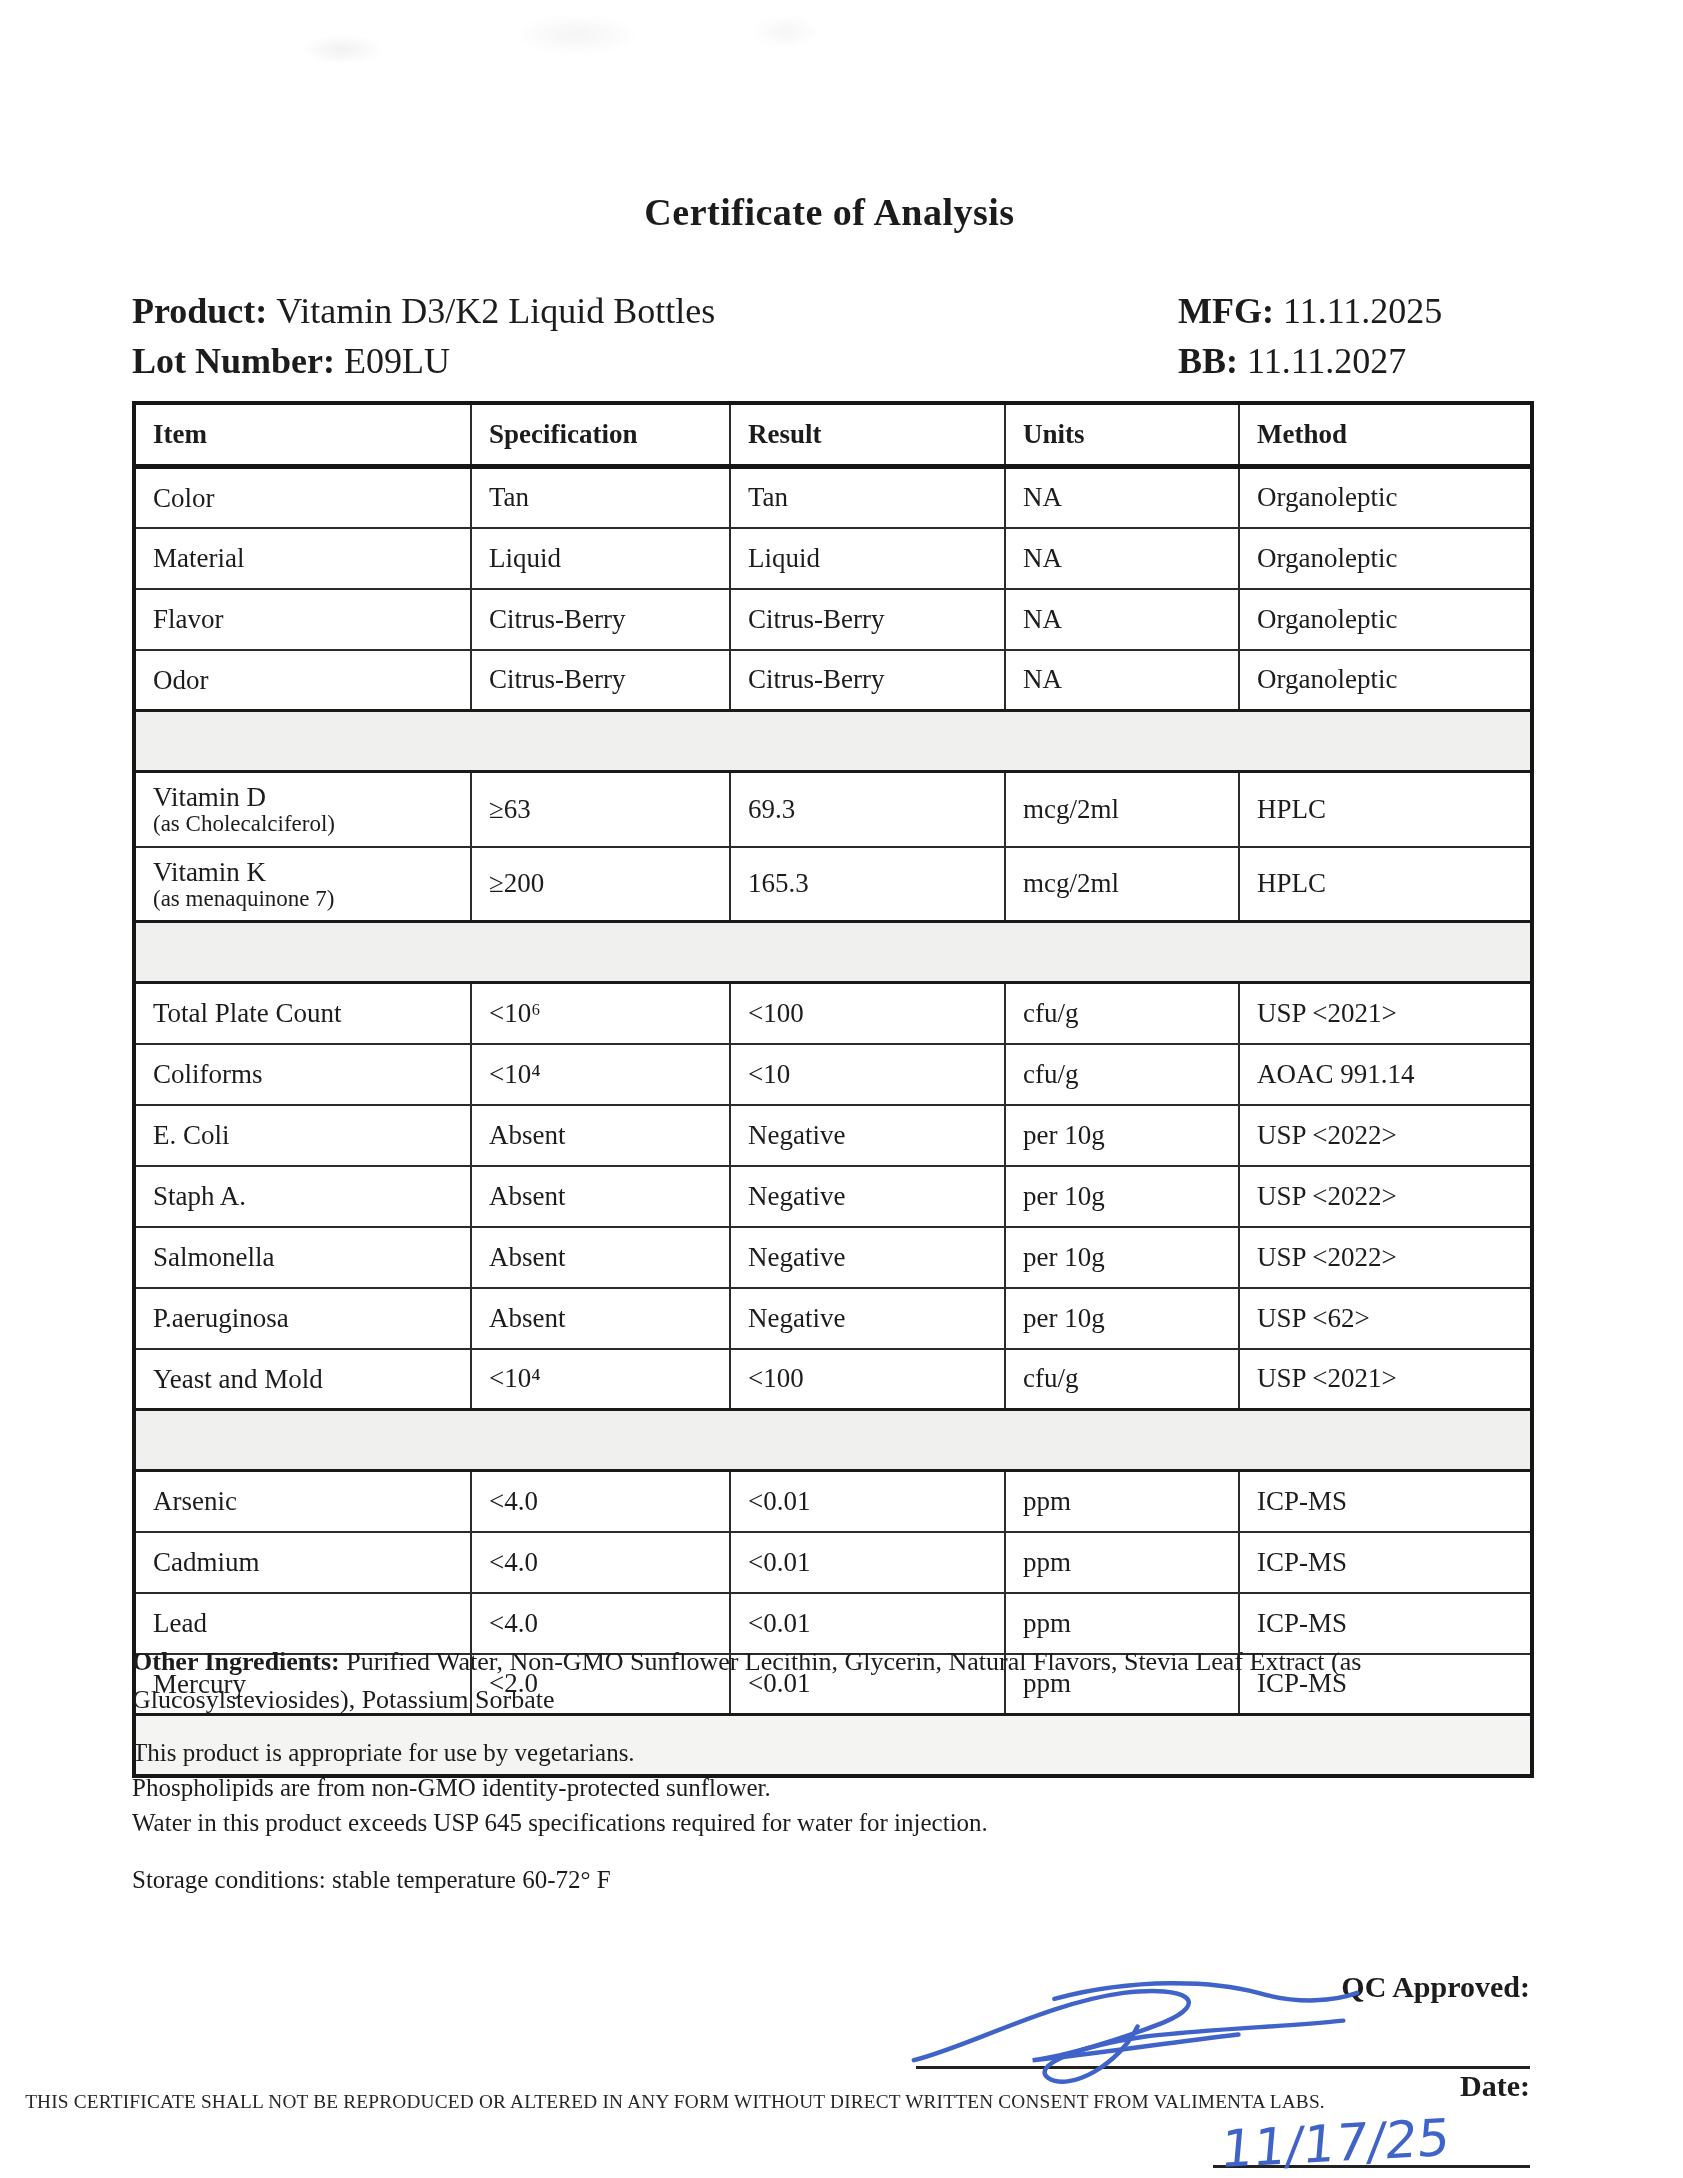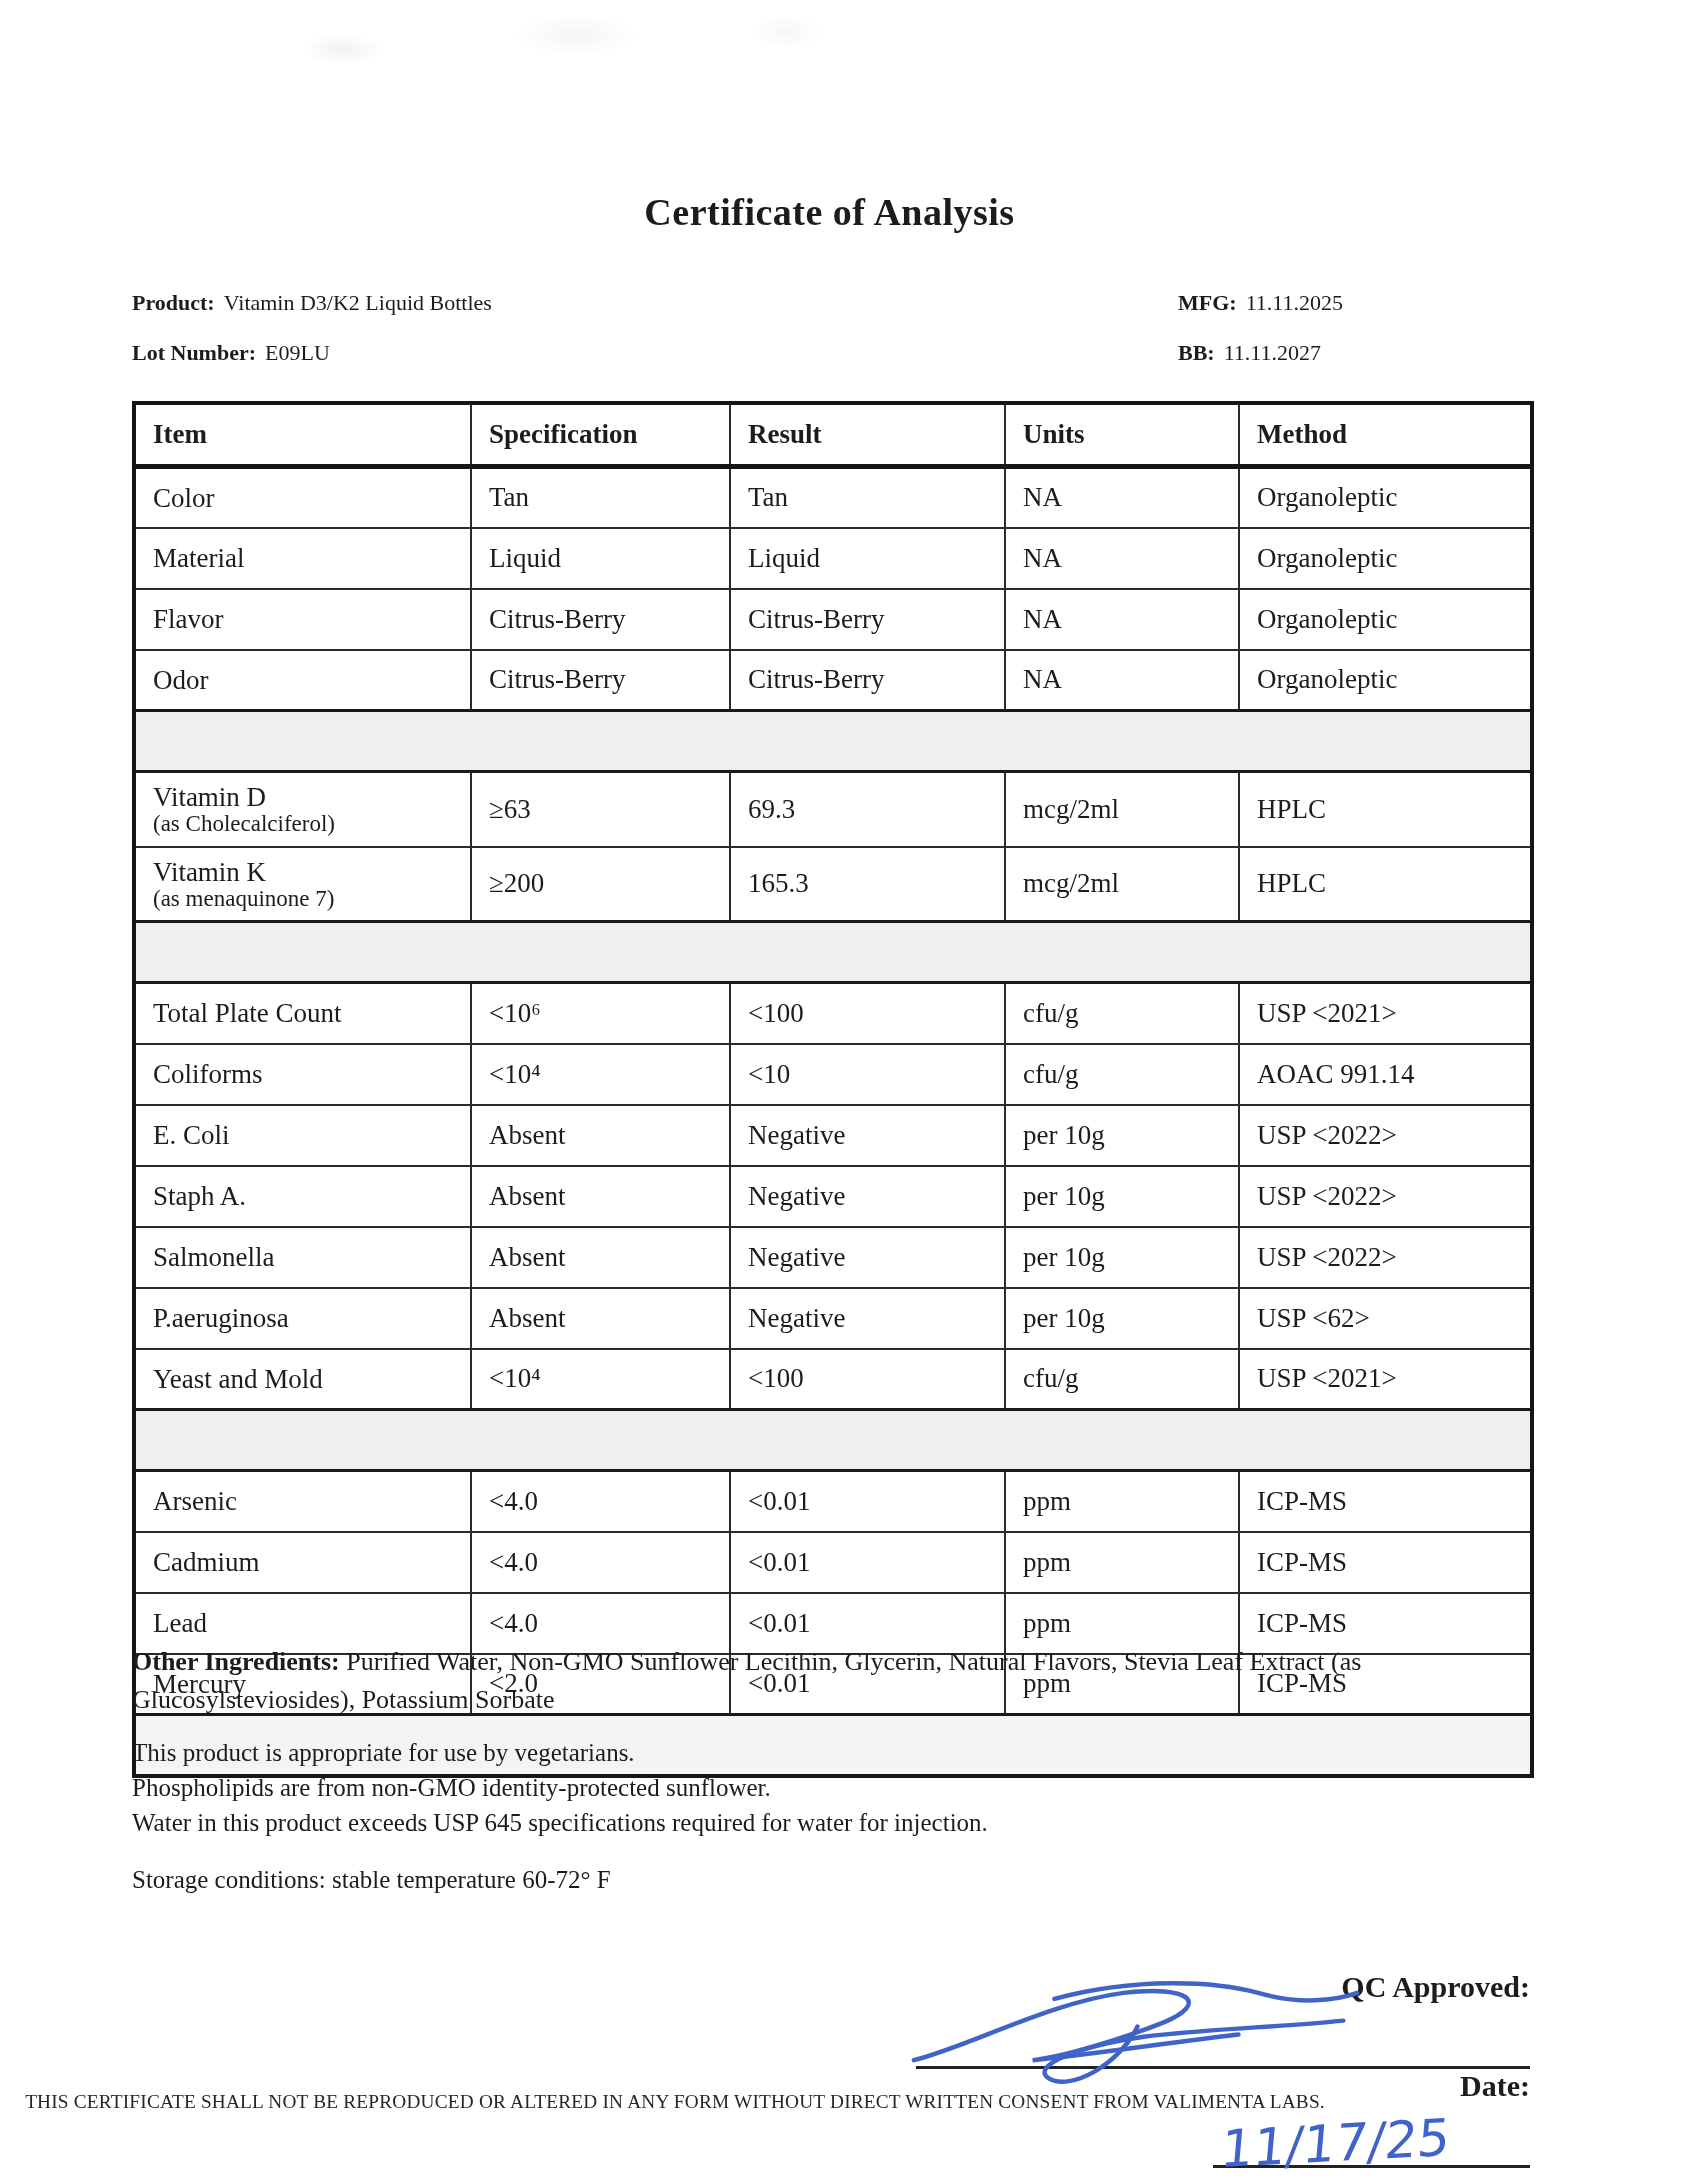--- a/index.html
+++ b/index.html
@@ -12,21 +12,21 @@
     position:absolute;top:8px;left:228px;width:634px;height:59px;
     background:
       radial-gradient(ellipse 59px 22px at 18% 70%, rgba(180,180,180,.18), transparent 70%),
       radial-gradient(ellipse 89px 30px at 55% 45%, rgba(180,180,180,.14), transparent 70%),
       radial-gradient(ellipse 50px 25px at 88% 40%, rgba(180,180,180,.12), transparent 70%);
   }
   .title{
     position:absolute;top:190px;left:129px;width:1401px;
     text-align:center;font-size:38px;font-weight:bold;letter-spacing:0.5px;
   }
-  .meta{position:absolute;top:290px;left:132px;width:1398px;font-size:22px;}
+  .meta{position:absolute;top:290px;left:132px;width:1398px;font-size:36px;}
   .meta-row{display:flex;height:50px;align-items:flex-start;}
   .meta-left{width:1046px;}
   .meta-right{width:351px;}
   .lbl{font-weight:bold;}
   .val{margin-left:9px;}
   table.coa{
     position:absolute;top:401px;left:132px;width:1398px;
     border-collapse:collapse;border:4px solid #161616;
     font-size:27px;table-layout:fixed;padding-left:36px;
   }

